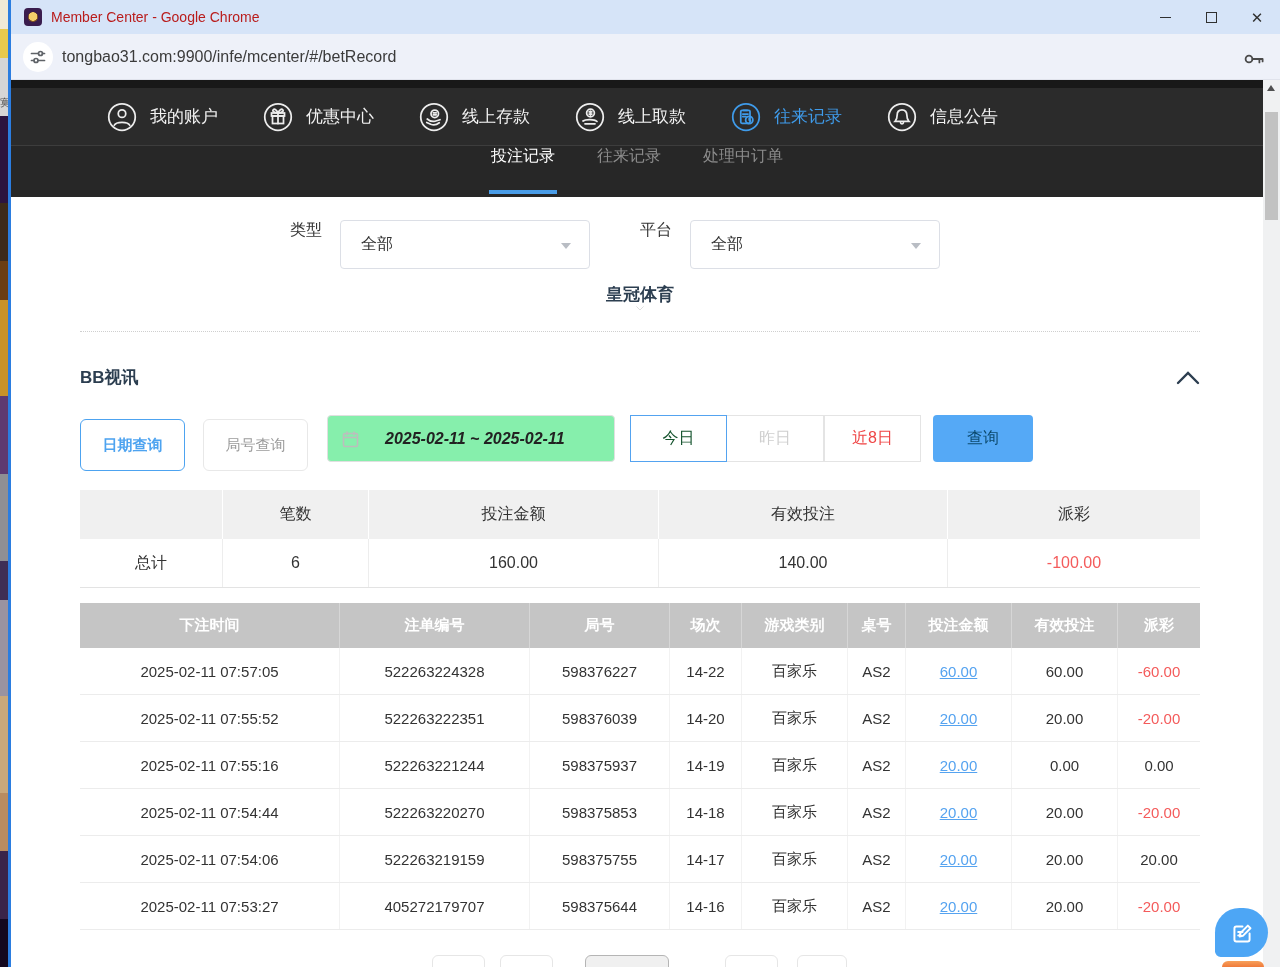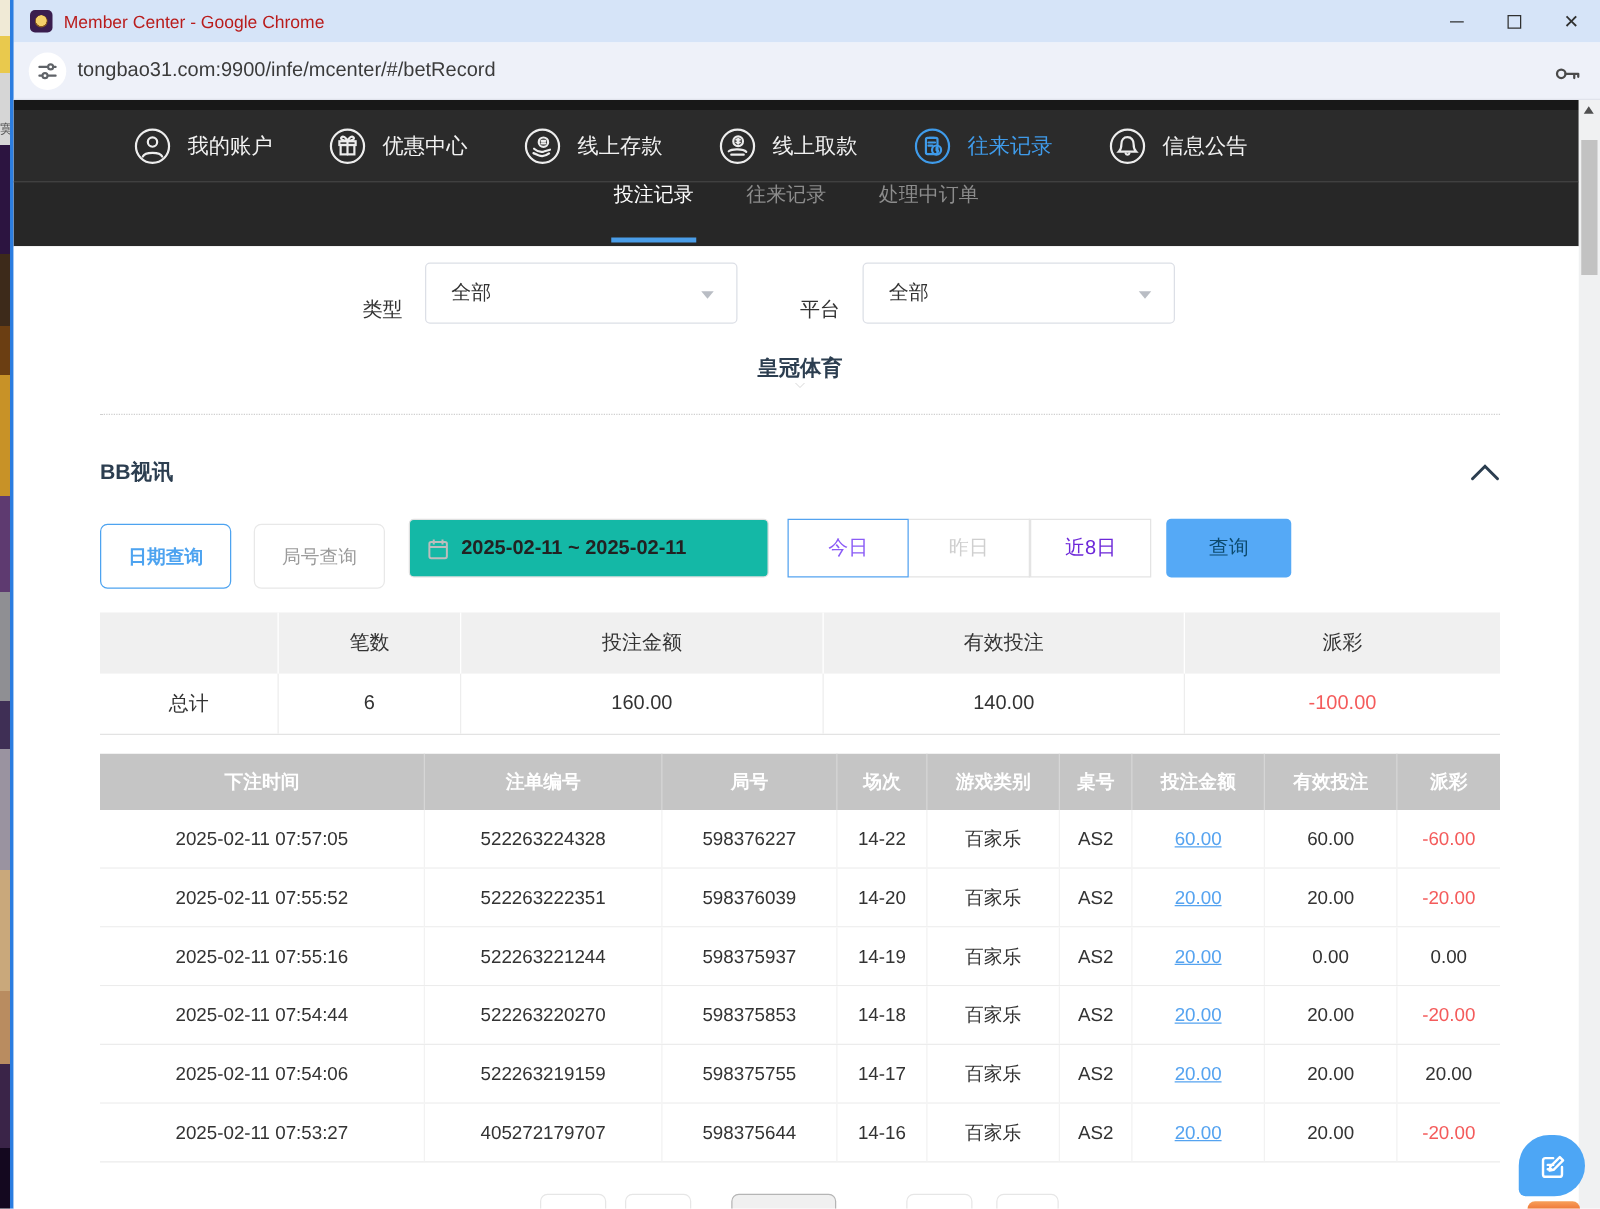--- a/index.html
+++ b/index.html
@@ -51,21 +51,21 @@
     display:flex; justify-content:center; gap:38px; }
   .tab { height:52px; display:flex; align-items:flex-start; font-size:16px; color:#8c8c8c;
     position:relative; padding:0 2px; cursor:pointer; }
   .tab.active { color:#fff; }
   .tab.active::after { content:""; position:absolute; left:0; right:0; bottom:4px; height:4px;
     background:#4a9de8; }
 
   .content { position:absolute; top:117px; left:0; right:0; bottom:0; background:#fff; }
 
   
-  .filters { position:absolute; top:13px; left:279px; display:flex; align-items:flex-end; height:49px; }
+  .filters { position:absolute; top:23px; left:279px; display:flex; align-items:flex-start; height:49px; }
   .flabel { font-size:16px; color:#333; }
   .fselect { position:relative; width:250px; height:49px; border:1px solid #dcdfe6; border-radius:4px;
     margin-left:18px; display:flex; align-items:center; padding-left:20px; font-size:16px; color:#333;
     background:#fff; cursor:pointer; }
   .fselect .caret { position:absolute; right:18px; top:22px; width:0; height:0;
     border-left:5px solid transparent; border-right:5px solid transparent; border-top:6px solid #b9bdc4; }
   .fgap { width:50px; }
 
   
   .section-head { position:absolute; left:69px; width:1120px; height:28px; display:flex;
@@ -73,27 +73,27 @@
   .section-title { font-size:17px; font-weight:bold; color:#2c3e50; }
   .dotted { position:absolute; top:134px; left:69px; width:1120px; border-top:1px dotted #cfcfcf; }
 
   
   .qbtn { position:absolute; top:222px; height:52px; width:105px; border-radius:6px;
     display:flex; align-items:center; justify-content:center; font-size:15px; background:#fff; cursor:pointer; }
   .qbtn.date { left:69px; border:1px solid #4da3f0; color:#4da3f0; font-weight:bold; }
   .qbtn.round { left:192px; border:1px solid #e8e8e8; color:#9a9a9a; }
   .datebox { position:absolute; top:218px; left:316px; width:288px; height:47px;
     border:1px solid #e0e0e0; border-radius:4px; display:flex; align-items:center; padding-left:14px;
-    gap:10px; cursor:pointer; background:#14b8a6; }
+    gap:26px; cursor:pointer; background:#86efac;font-style:italic; }
   .datebox .dtext { font-size:16px; font-weight:600; color:#222; }
   .seg { position:absolute; top:218px; height:47px; width:97px; display:flex; align-items:center;
     justify-content:center; font-size:16px; background:#fff; cursor:pointer; }
-  .seg.today { left:619px; border:1px solid #54a3f0; color:#8b5cf6; z-index:2;text-align:center; }
+  .seg.today { left:619px; border:1px solid #54a3f0; color:#14532d; z-index:2;text-align:center; }
   .seg.yday  { left:716px; border:1px solid #e4e4e4; border-left:none; color:#cfcfcf; }
-  .seg.d8    { left:813px; border:1px solid #e4e4e4; border-left:1px solid #e4e4e4; color:#6d28d9; }
+  .seg.d8    { left:813px; border:1px solid #e4e4e4; border-left:1px solid #e4e4e4; color:#ef4444; }
   .searchbtn { position:absolute; top:218px; left:922px; width:100px; height:47px; background:#55a9f6;
     border-radius:4px; color:#0c4a6e; font-size:16px; display:flex; align-items:center; justify-content:center;
     cursor:pointer; }
 
   
   .sumtable { position:absolute; top:293px; left:69px; width:1120px; font-size:16px; color:#333; }
   .sumrow { display:flex; height:49px; }
   .sumrow.head { background:#f0f0f0; }
   .sumrow.body { background:#fff; border-bottom:1px solid #e3e3e3; }
   .sc { display:flex; align-items:center; justify-content:center; }

